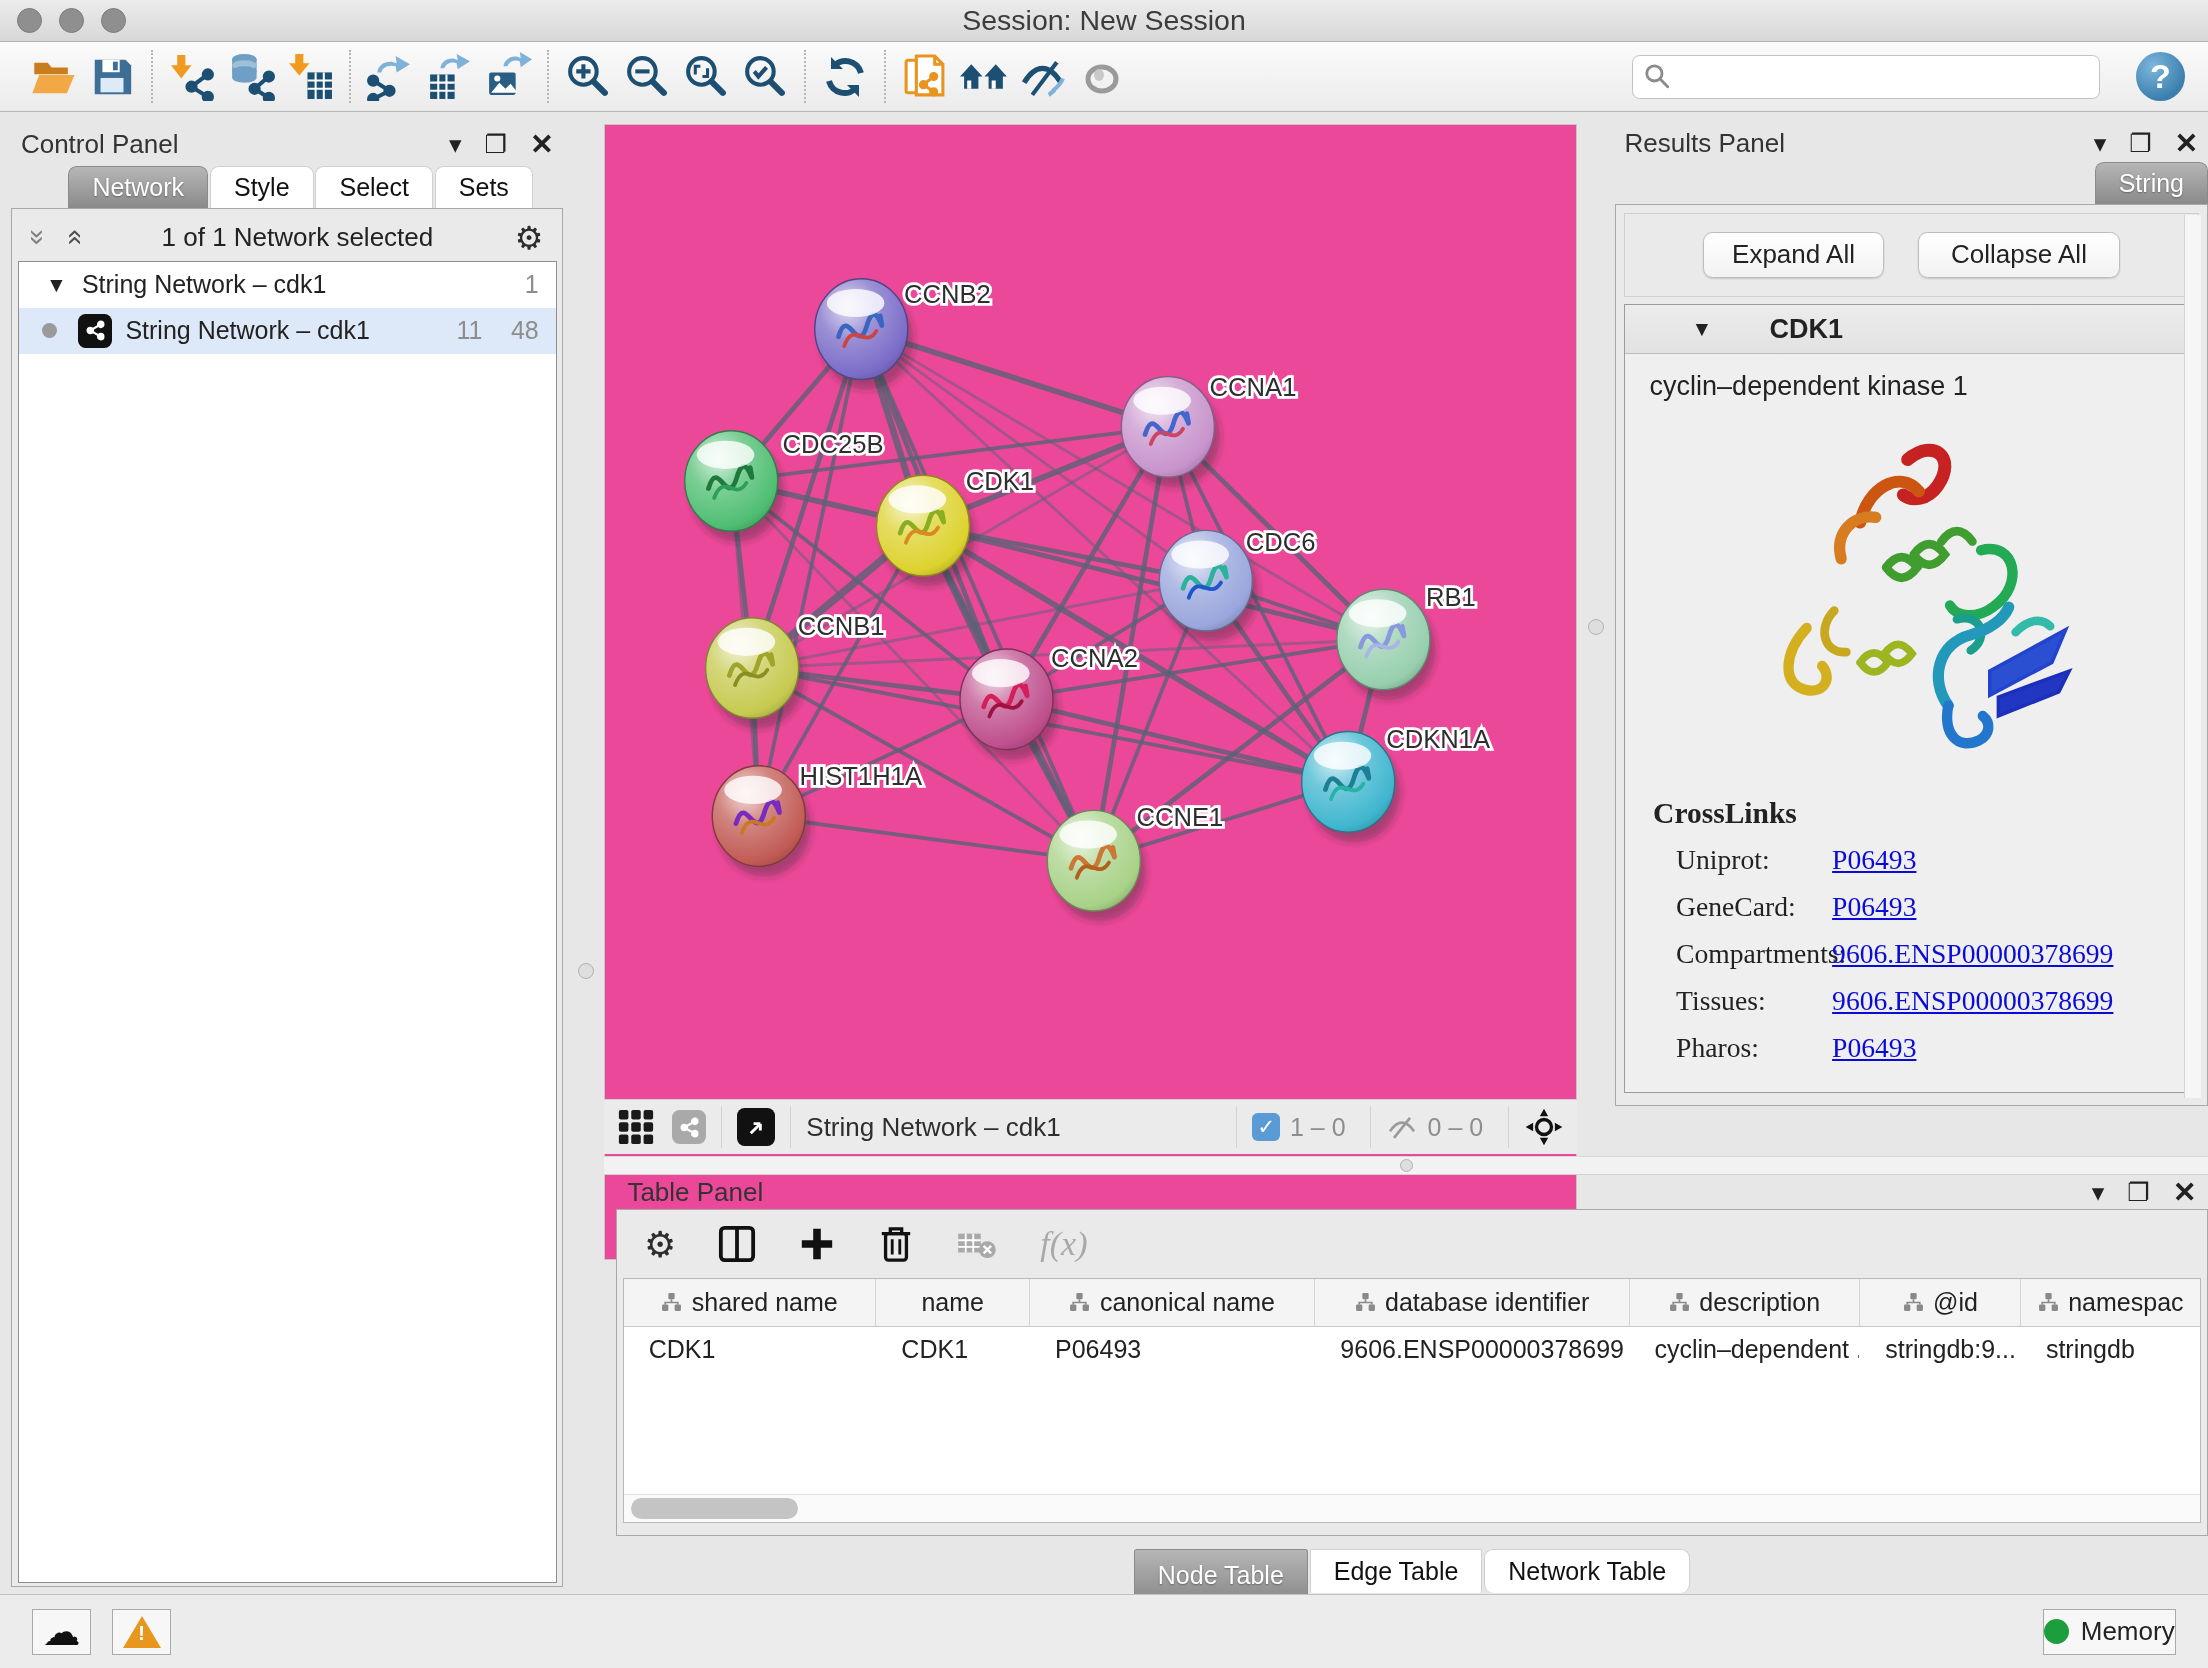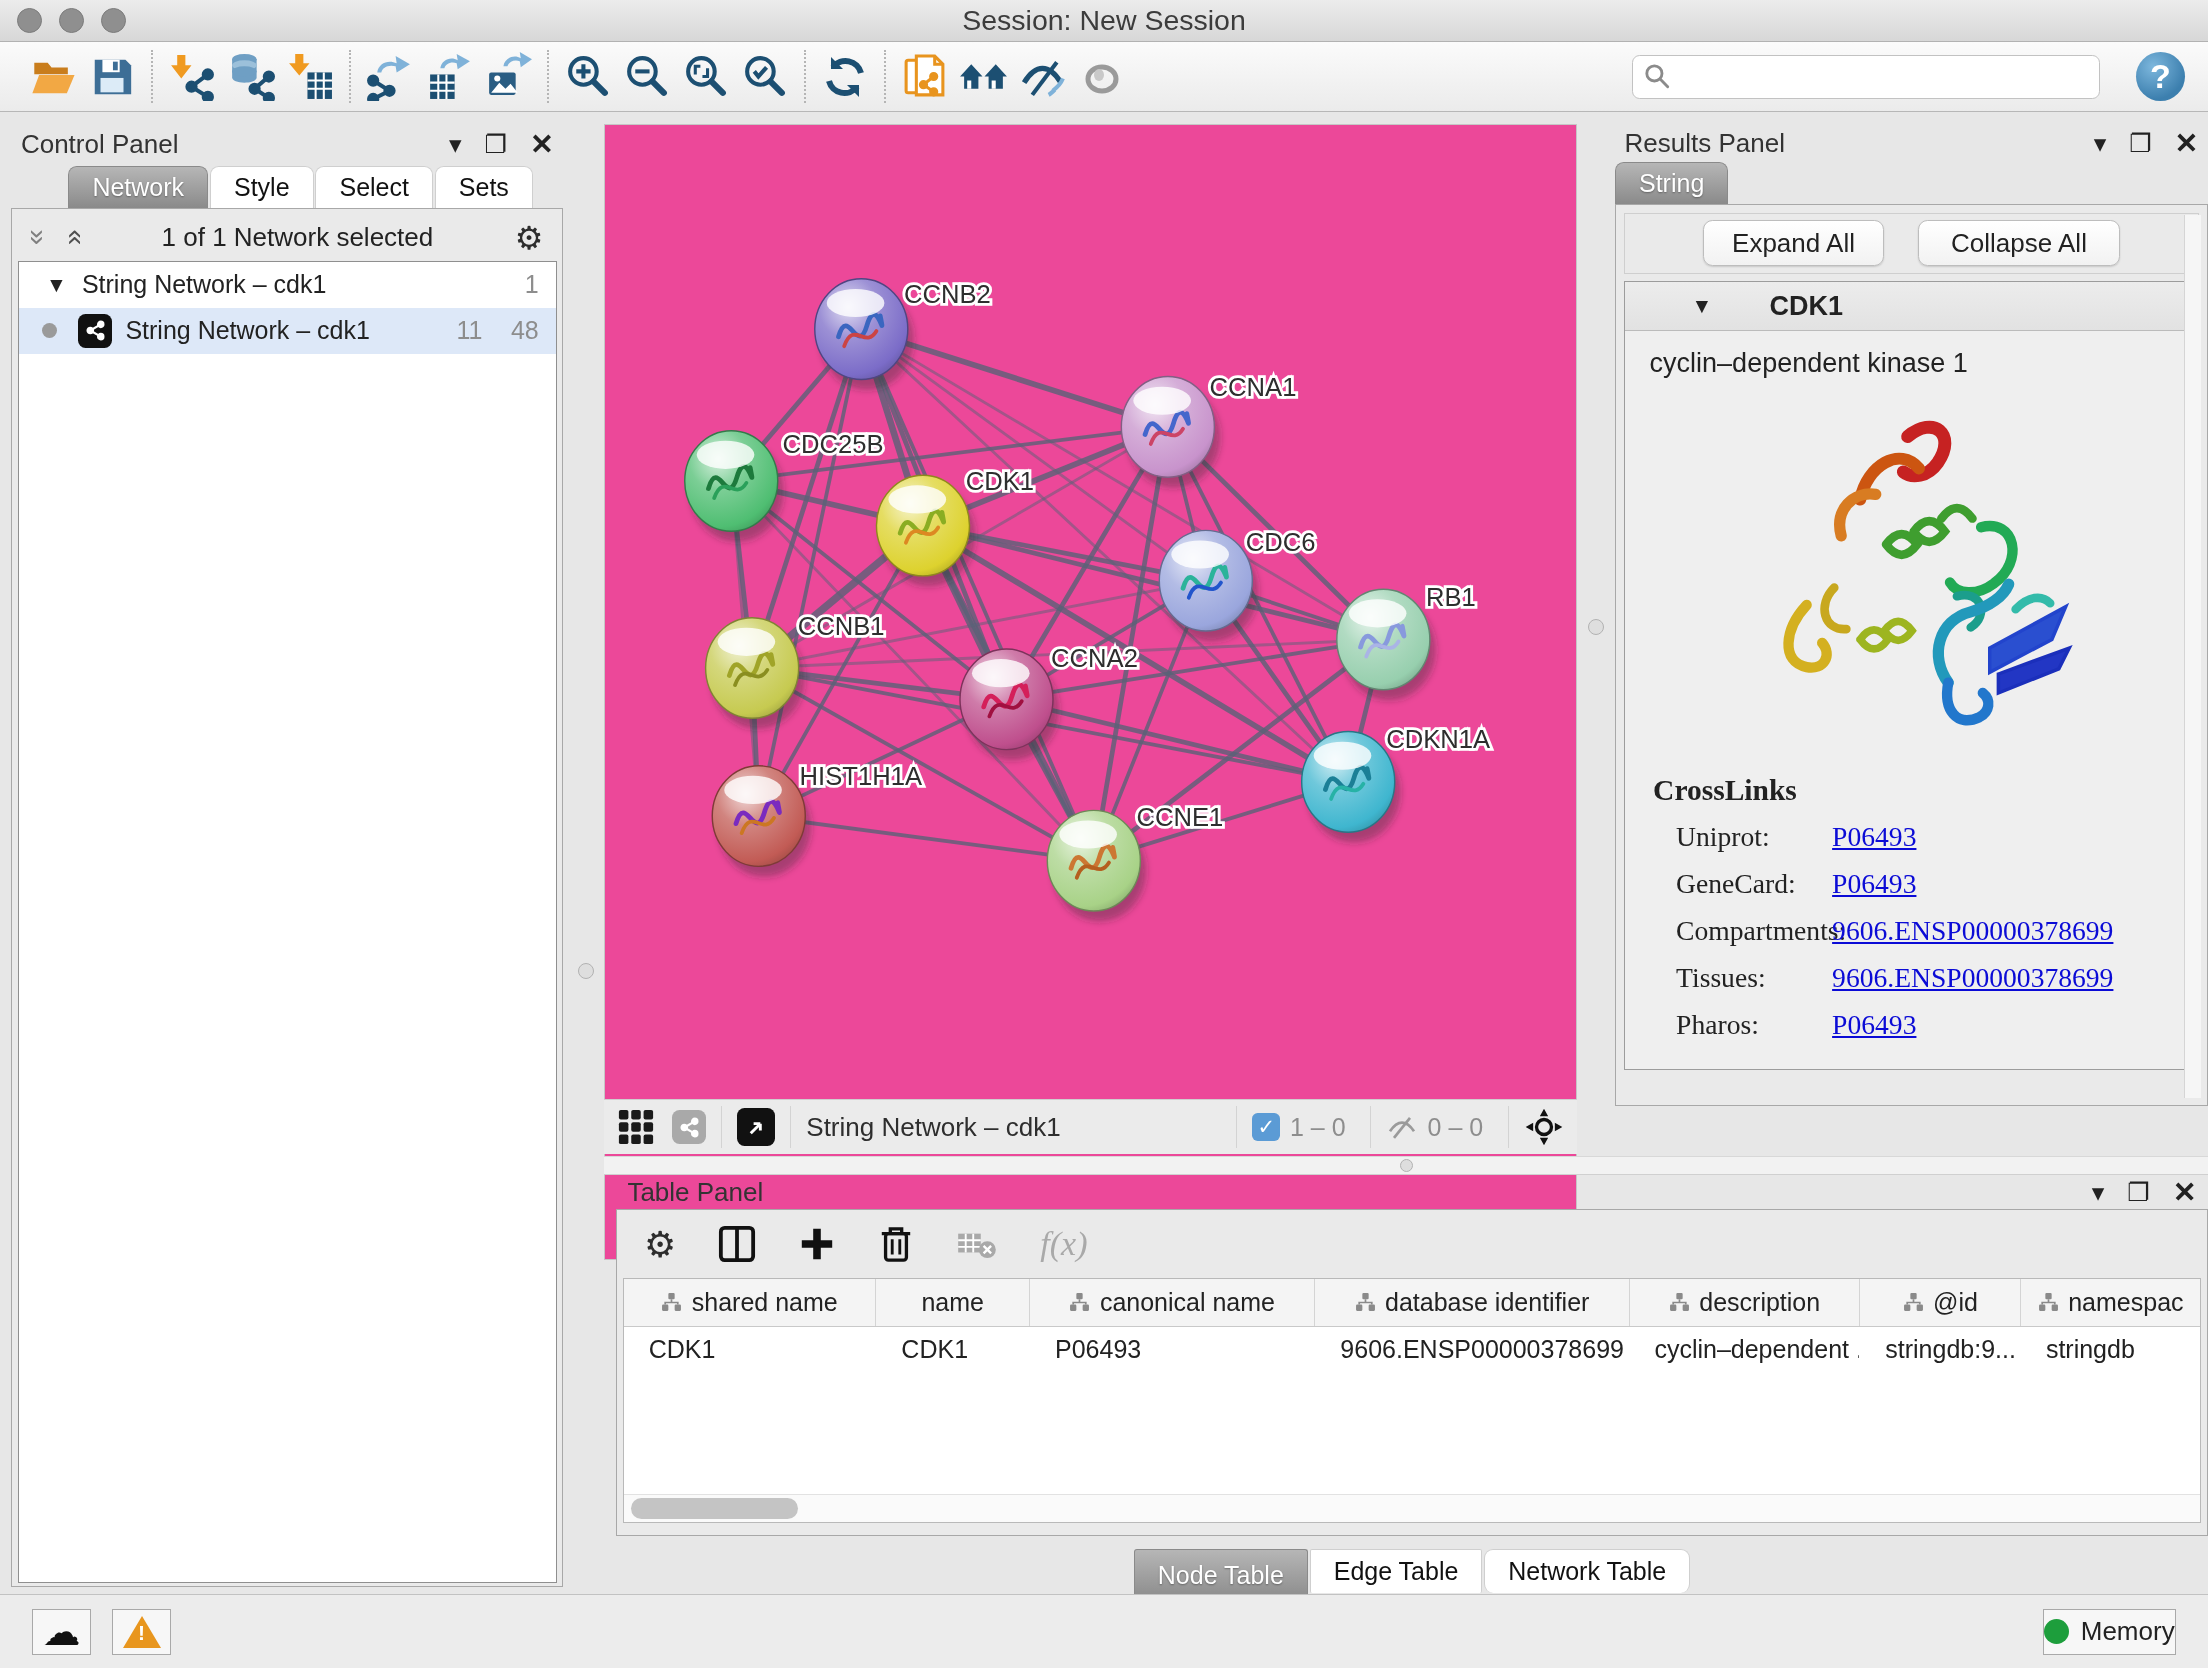--- a/index.html
+++ b/index.html
@@ -534,25 +534,25 @@
 
 <div class="abs" style="left:1615px;top:124px;width:593px;height:989px">
   <div style="display:flex;align-items:center;height:38px;padding:0 9.5px">
     <span class="ptitle">Results Panel</span>
     <span class="winctl" style="margin-left:auto">
       <span>▾</span>
       <span>❐</span>
       <span class="x">✕</span>
     </span>
   </div>
-  <div style="display:flex;justify-content:flex-start;height:42px">
+  <div style="display:flex;justify-content:flex-end;height:42px">
     <div class="tab sel">String</div>
   </div>
   <div class="box" style="height:902px;padding:7.6px;position:relative">
-    <div style="border:1.9px groove #cfcfcf;height:61px;display:flex;align-items:center;justify-content:center;gap:34px">
+    <div style="border:1.9px groove #cfcfcf;height:84px;display:flex;align-items:center;justify-content:center;gap:34px">
       <div class="rbtn" style="width:181px;height:46px">Expand All</div>
       <div class="rbtn" style="width:202px;height:46px">Collapse All</div>
     </div>
     <div style="border:1.9px solid #9c9c9c;margin-top:7.6px;height:789px;background:#efefef">
       <div style="height:49px;background:linear-gradient(#ececec,#e2e2e2);border-bottom:1.9px solid #bbb;display:flex;align-items:center">
         <span style="margin:0 57px 0 67px;font-size:21px">▼</span>
         <span style="font-size:27px;font-weight:bold">CDK1</span>
       </div>
       <div style="padding:17px 25px 0 25px;font-size:27px">cyclin–dependent kinase 1</div>
       <svg width="380" height="380" viewBox="0 0 420 440" style="display:block;margin:9.5px auto 0 auto">

